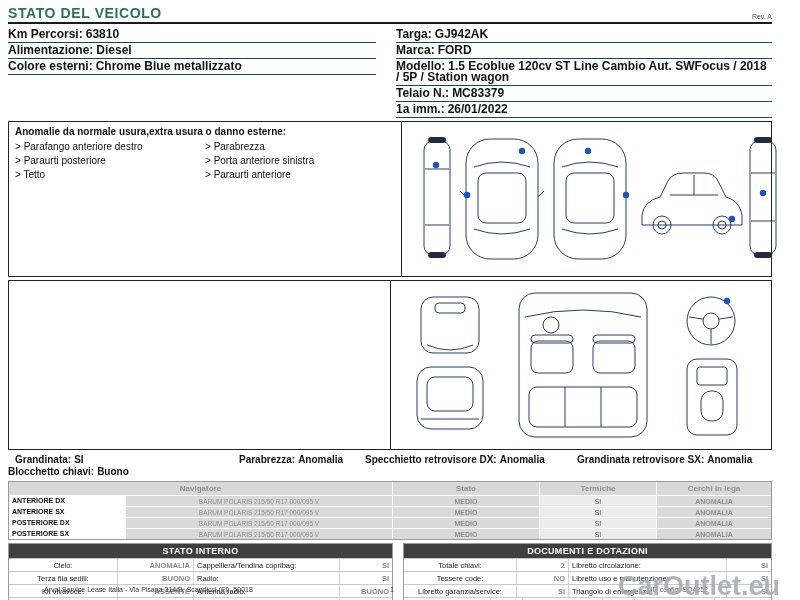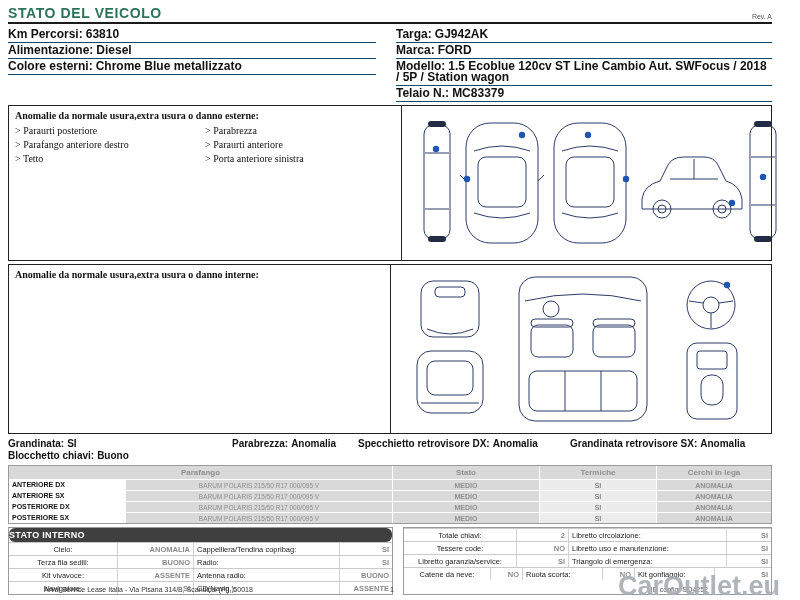--- a/index.html
+++ b/index.html
@@ -10,51 +10,51 @@
   .title { color:#2c7257; font-size:14px; font-weight:bold; letter-spacing:.6px; }
   .rev { font-size:7px; color:#555; padding-bottom:1px; }
   .rule { border-bottom:2px solid #1a1a1a; margin-top:1px; }
 
   .info { display:flex; gap:20px; margin-top:3px; }
   .col-l { width:368px; }
   .col-r { flex:1; }
   .irow { font-size:12px; font-weight:bold; line-height:11px; padding:2px 0 2px; border-bottom:1px solid #0c4a6e; }
   .irow .lbl { margin-right:3px; }
 
-  .secbox { border:1px solid #222; margin-top:3px; display:flex;font-family:Liberation Serif, serif; }
+  .secbox { border:1px solid #222; margin-top:3px; display:flex; }
   .secbox.ext { height:156px; }
   .secbox.int { height:170px; }
   .sec-left { width:392px; padding:4px 6px; }
   .sec-right { flex:1; border-left:1px solid #222; display:flex; align-items:center; justify-content:center; }
   .sec-title { font-size:10px; font-weight:bold; margin-bottom:4px; }
   .dmg-cols { display:flex; }
   .dmg-list { list-style:none; width:192px; font-size:10px; }
   .dmg-list li { margin-bottom:3px; }
   .dmg-list li::before { content:"> "; }
 
   .cond { margin-top:4px; font-size:10px; font-weight:bold; }
   .cond-line { display:flex; line-height:12px; }
   .cp .lbl { margin-right:3px; }
-  .cp1 { width:224px; } .cp2 { width:126px; } .cp3 { width:212px; }
+  .cp1 { width:224px;margin-left:7px; } .cp2 { width:126px; } .cp3 { width:212px; }
 
   .tyres { margin-top:3px; border:1px solid #9a9a9a; background:#fff; }
   .t-grid { display:grid; grid-template-columns:116px 266px 146px 116px 1fr; gap:1px; background:#fff; }
   .t-h { background:#d9d9d9; color:#8f8f8f; font-weight:bold; font-size:8px; text-align:center; padding:2px 0; }
   .t-h-pneu { grid-column:1 / span 2; }
   .t-pos { background:#fff; color:#111; font-weight:bold; font-size:7px; padding:1px 3px; }
   .t-tyre { background:#d9d9d9; color:#8f8f8f; font-size:6.5px; text-align:center; padding:1.5px 0; }
   .t-stato { background:#d9d9d9; color:#8f8f8f; font-weight:bold; font-size:7px; text-align:center; padding:1.5px 0; }
   .t-ter { background:#ececec; color:#555; font-size:7px; text-align:center; padding:1.5px 0; }
   .t-cer { background:#d9d9d9; color:#8f8f8f; font-weight:bold; font-size:7px; text-align:center; padding:1.5px 0; }
 
   .bottom { display:flex; gap:10px; margin-top:3px; }
   .btable { border:1px solid #9a9a9a; background:#fff; }
   .btable.bleft { width:385px; }
   .btable.bright { flex:1; }
-  .b-head { background:#3f3f3f; color:#fff; font-weight:bold; font-size:9px; text-align:left; padding:2px 0; letter-spacing:.3px;border-radius:6px; }
+  .b-head { background:#3f3f3f; color:#fff; font-weight:bold; font-size:9px; text-align:center; padding:2px 0; letter-spacing:.3px; }
   .b-row { display:flex; border-top:1px solid #c9c9c9; }
   .b-cell { font-size:7.5px; line-height:9px; padding:1.5px 3px; border-left:1px solid #d2d2d2; white-space:nowrap; overflow:hidden; }
   .b-cell:first-child { border-left:none;text-align:center; }
   .b-lbl { color:#222; }
   .b-val { font-weight:bold; color:#8a8a8a; text-align:right; }
   .bl-l1{width:108px} .bl-v1{width:76px} .bl-l2{width:146px} .bl-v2{flex:1}
   .br-l1{width:112px} .br-v1{width:52px} .br-l2{width:158px} .br-v2{flex:1}
   .br3-l1{width:86px} .br3-v1{width:32px} .br3-l2{width:80px} .br3-v2{width:32px} .br3-l3{width:80px} .br3-v3{flex:1}
 
   .footer { position:absolute; left:8px; right:8px; bottom:4px; height:10px; font-size:7px; color:#333; }
@@ -94,36 +94,39 @@
       </div>
       <div class="irow">
         <span class="lbl">Marca:</span><span class="val">FORD</span>
       </div>
       <div class="irow">
         <span class="lbl">Modello:</span><span class="val">1.5 Ecoblue 120cv ST Line Cambio Aut. SWFocus / 2018 / 5P / Station wagon</span>
       </div>
       <div class="irow">
         <span class="lbl">Telaio N.:</span><span class="val">MC83379</span>
       </div>
+      <div class="irow">
+        <span class="lbl">1a imm.:</span><span class="val">26/01/2022</span>
+      </div>
     </div>
   </div>
 
   <div class="secbox ext">
     <div class="sec-left">
       <div class="sec-title">Anomalie da normale usura,extra usura o danno esterne:</div>
       <div class="dmg-cols">
         <ul class="dmg-list">
+          <li>Parafango anteriore destro</li>
           <li>Paraurti posteriore</li>
-          <li>Parafango anteriore destro</li>
           <li>Tetto</li>
         </ul>
         <ul class="dmg-list">
           <li>Parabrezza</li>
+          <li>Porta anteriore sinistra</li>
           <li>Paraurti anteriore</li>
-          <li>Porta anteriore sinistra</li>
         </ul>
       </div>
     </div>
     <div class="sec-right">
       <svg width="380" height="140" viewBox="0 0 380 140">
         <g stroke="#2e3a66" fill="none" stroke-width="1">
           <g>
             <rect x="22" y="12" width="26" height="114" rx="9"></rect>
             <rect x="26" y="8" width="18" height="6" rx="3" fill="#222a44" stroke="none"></rect>
             <rect x="26" y="123" width="18" height="6" rx="3" fill="#222a44" stroke="none"></rect>
@@ -169,21 +172,20 @@
           <circle cx="224" cy="66" r="3.2"></circle>
           <circle cx="330" cy="90" r="3.2"></circle>
           <circle cx="361" cy="64" r="3.2"></circle>
         </g>
       </svg>
     </div>
   </div>
 
   <div class="secbox int">
     <div class="sec-left">
-      <div class="sec-title">Anomalie da normale usura,extra usura o danno interne:</div>
     </div>
     <div class="sec-right">
       <svg width="380" height="156" viewBox="0 0 380 156">
         <g stroke="#2e3a66" fill="none" stroke-width="1">
           <g>
             <rect x="30" y="10" width="58" height="56" rx="12"></rect>
             <rect x="44" y="16" width="30" height="10" rx="4"></rect>
             <path d="M36 58 q23 10 46 0"></path>
           </g>
           <g>
@@ -230,21 +232,21 @@
       <span class="cp cp3"><span class="lbl">Specchietto retrovisore DX:</span><span class="val">Anomalia</span></span>
       <span class="cp"><span class="lbl">Grandinata retrovisore SX:</span><span class="val">Anomalia</span></span>
     </div>
     <div class="cond-line">
       <span class="cp"><span class="lbl">Blocchetto chiavi:</span><span class="val">Buono</span></span>
     </div>
   </div>
 
   <div class="tyres">
     <div class="t-grid">
-      <div class="t-h t-h-pneu">Parafango</div>
+      <div class="t-h t-h-pneu">Navigatore</div>
       <div class="t-h">Stato</div>
       <div class="t-h">Termiche</div>
       <div class="t-h">Cerchi in lega</div>
 
       <div class="t-pos">ANTERIORE DX</div>
       <div class="t-tyre">BARUM POLARIS 215/50 R17 000/095 V</div>
       <div class="t-stato">MEDIO</div>
       <div class="t-ter">SI</div>
       <div class="t-cer">ANOMALIA</div>
 
@@ -292,20 +294,21 @@
       </div>
       <div class="b-row">
         <span class="b-cell b-lbl bl-l1">Navigatore:</span>
         <span class="b-cell b-val bl-v1">SI</span>
         <span class="b-cell b-lbl bl-l2">CD(Navig.):</span>
         <span class="b-cell b-val bl-v2">ASSENTE</span>
       </div>
     </div>
 
     <div class="btable bright">
+      <div class="b-head">DOCUMENTI E DOTAZIONI</div>
       <div class="b-row">
         <span class="b-cell b-lbl br-l1">Totale chiavi:</span>
         <span class="b-cell b-val br-v1">2</span>
         <span class="b-cell b-lbl br-l2">Libretto circolazione:</span>
         <span class="b-cell b-val br-v2">SI</span>
       </div>
       <div class="b-row">
         <span class="b-cell b-lbl br-l1">Tessere code:</span>
         <span class="b-cell b-val br-v1">NO</span>
         <span class="b-cell b-lbl br-l2">Libretto uso e manutenzione:</span>

